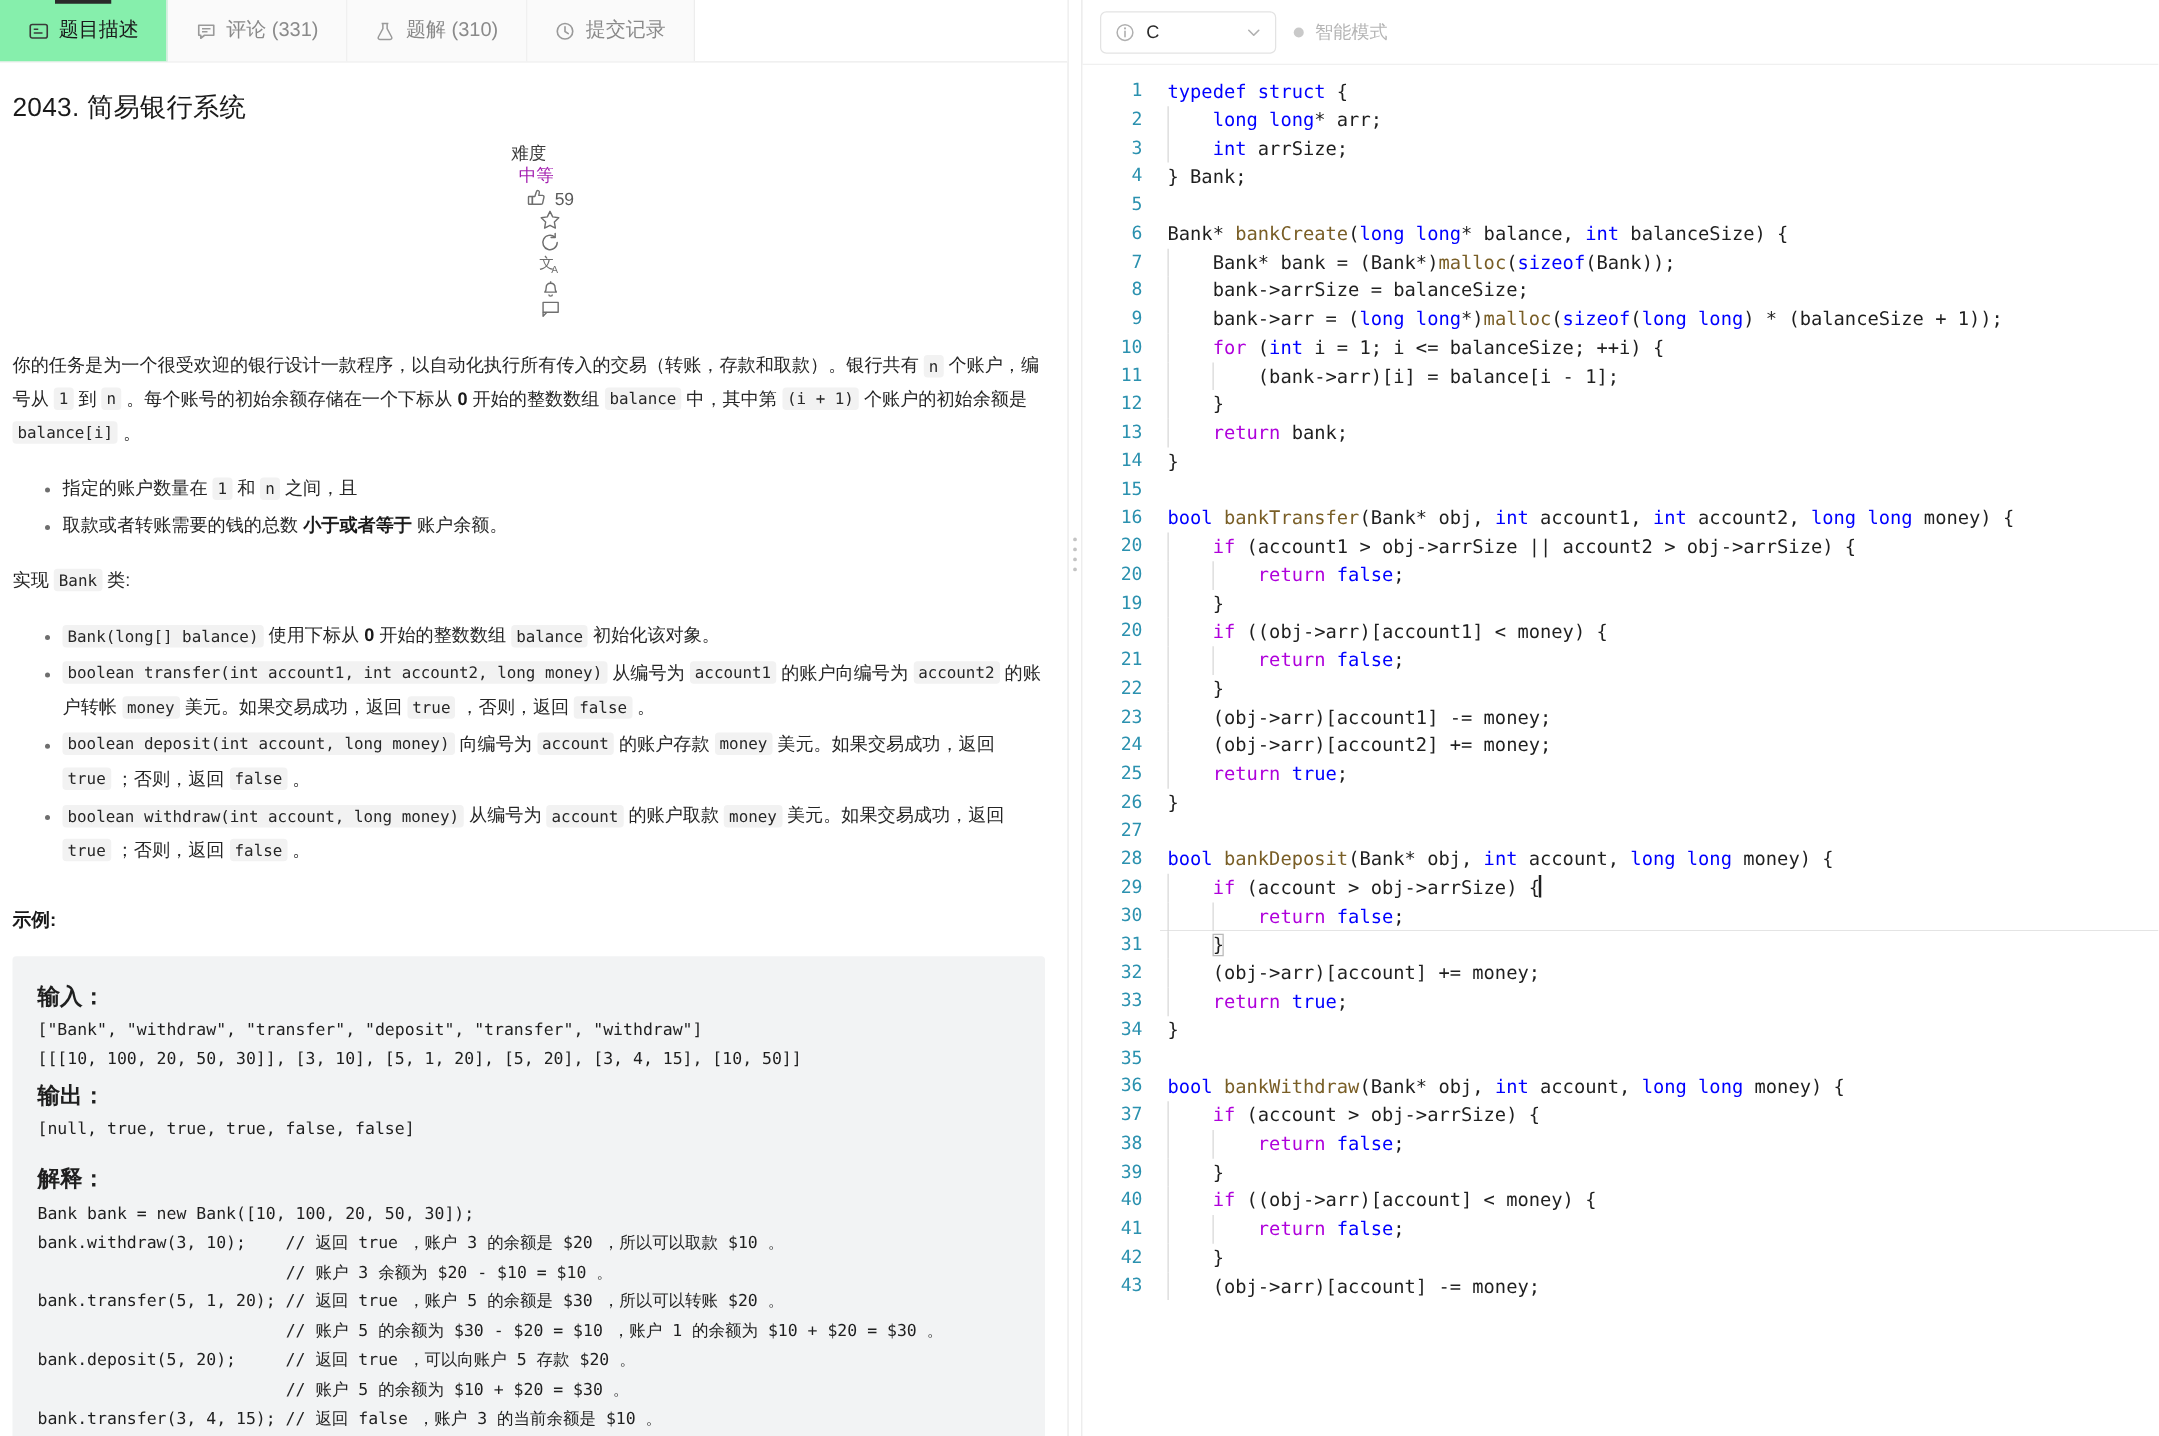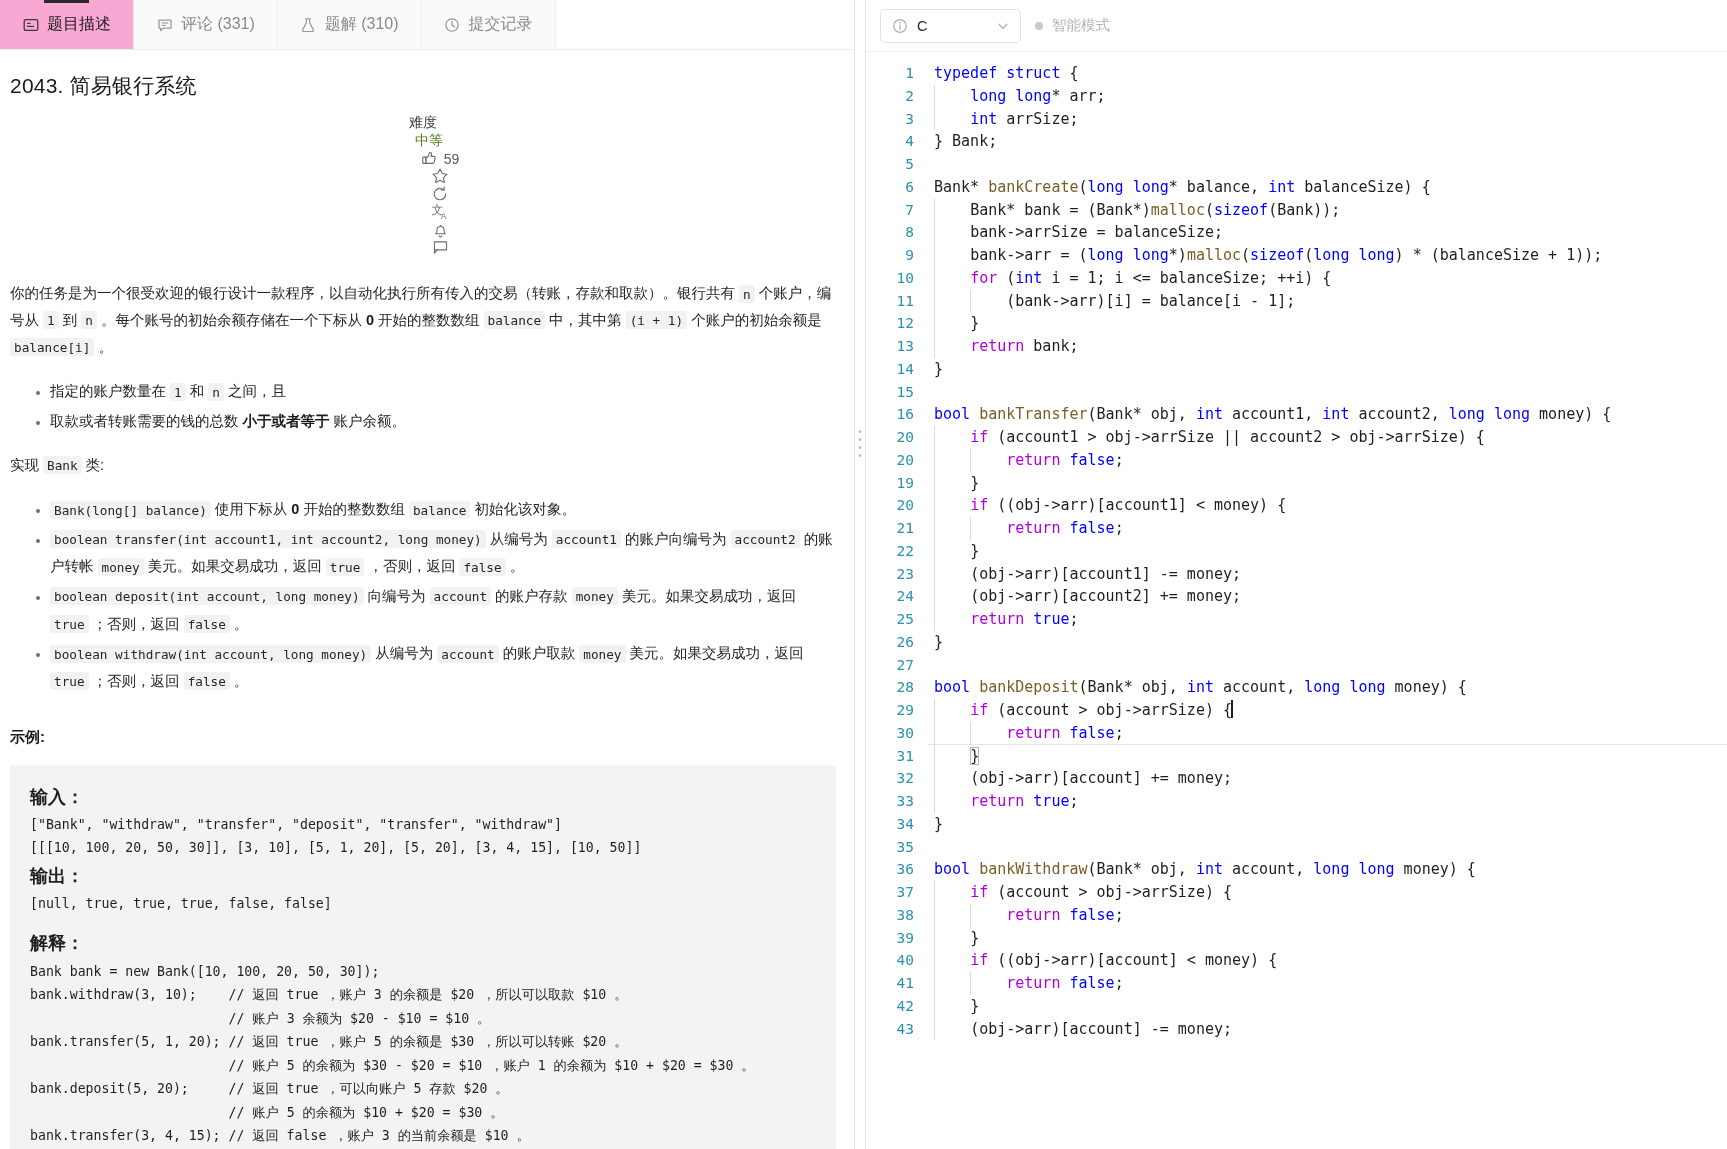--- a/index.html
+++ b/index.html
@@ -39,21 +39,21 @@
     padding: 0 22px;
     font-size: 16px;
     color: #8a8a8a;
     cursor: pointer;
     background: #fafafa;
     border-right: 1px solid #ededed;
     white-space: nowrap;
   }
   .tab.active {
     color: #1a1a1a;
-    background: #f9a8d4;
+    background: #86efac;
     border-right: 1px solid #ededed;
     position: relative;
   }
   .tab.active::before {
     content: "";
     position: absolute;
     left: 33%; right: 33%;
     top: 0;
     height: 3px;
     background: #2a2a2a;
@@ -76,21 +76,21 @@
   .meta-row {
     display: flex;
     align-items: center;
     margin-top: 14px;
     gap: 0;
     font-size: 14px;
     color: #585858;
     flex-direction: column;
   }
   .meta-label { color: #3c3c3c; font-size: 14px; }
-  .meta-diff { color: #4d7c0f; font-size: 14px; margin-left: 12px; }
+  .meta-diff { color: #a21caf; font-size: 14px; margin-left: 12px; }
   .meta-act {
     display: inline-flex;
     align-items: flex-end;
     gap: 6px;
     color: #6b6b6b;
     margin-left: 34px;
     cursor: pointer;
   }
   .meta-act .cnt { font-size: 14px; color: #5a5a5a; }
   .ic { display:inline-flex; align-items:center; justify-content:center; }

